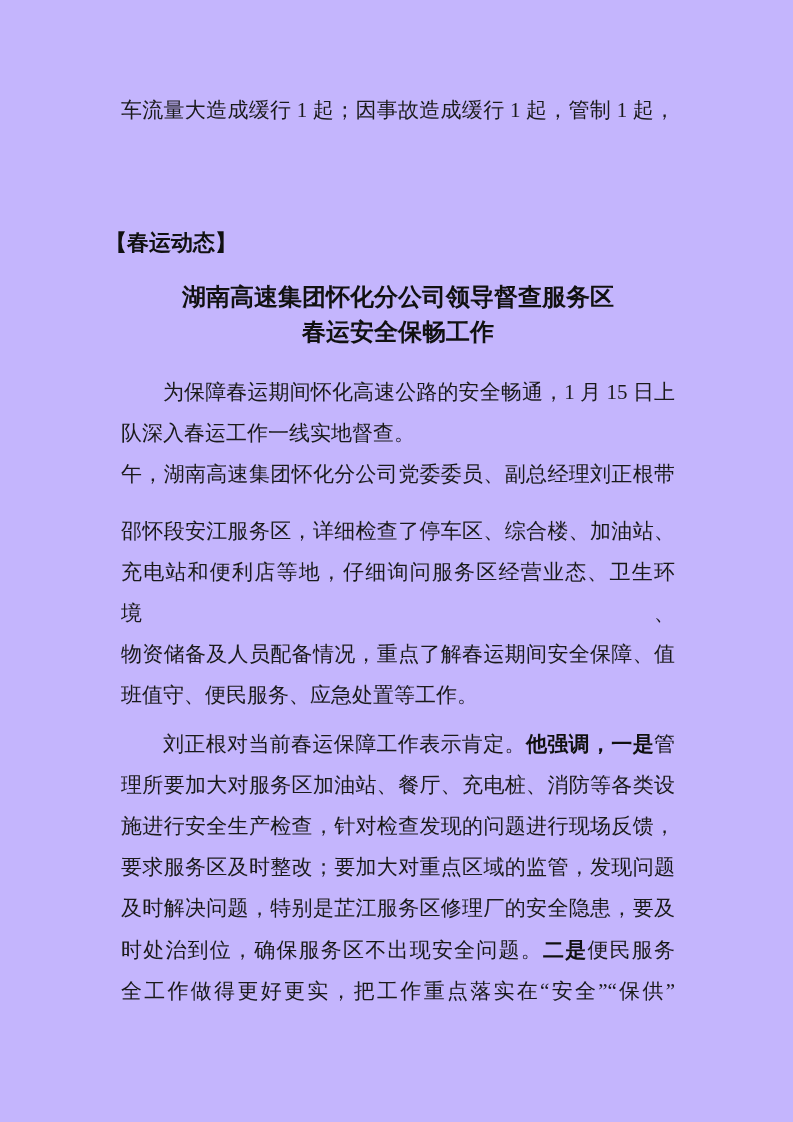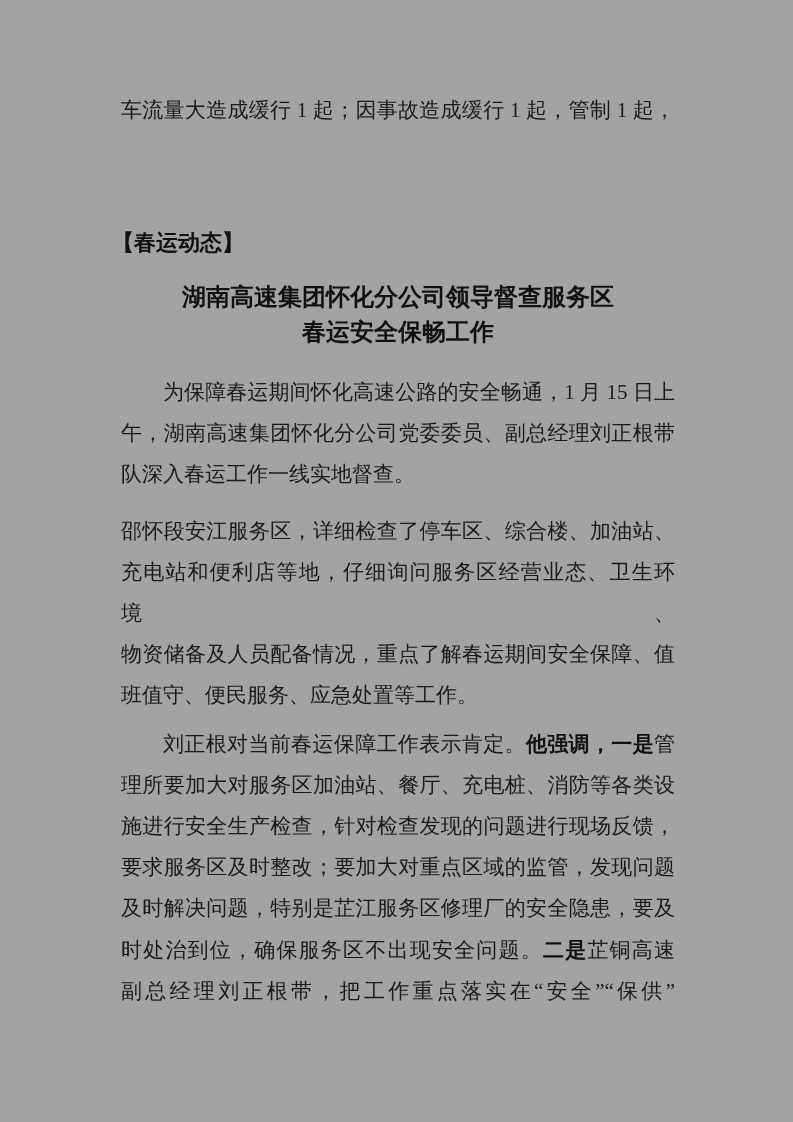--- a/index.html
+++ b/index.html
@@ -4,21 +4,21 @@
 <style>
   html, body {
     margin: 0;
     padding: 0;
     background: #ffffff;
   }
   .page {
     position: relative;
     width: 793px;
     height: 1122px;
-    background: #a3a3a3;
+    background: #c4b5fd;
     color: #1a1a1a;
     font-family: "Liberation Serif", "DejaVu Serif", serif;
     overflow: hidden;
   }
   .textblock {
     position: absolute;
     left: 121px;
     width: 554px;
   }
   .bodytext {
@@ -36,21 +36,21 @@
   }
   .line.jl {
     white-space: normal;
     text-align-last: justify;
   }
   .line.ind {
     text-indent: 42px;
   }
   #section-header {
     position: absolute;
-    left: 112px;
+    left: 105px;
     top: 228px;
     font-family: "Liberation Sans", "DejaVu Sans", sans-serif;
     font-weight: 700;
     font-size: 22px;
     line-height: 30px;
     color: #111111;
   }
   #article-title {
     top: 279px;
     text-align: center;
@@ -80,34 +80,34 @@
 
   <div id="section-header">【春运动态】</div>
 
   <div id="article-title" class="textblock">
     <div class="title-line">湖南高速集团怀化分公司领导督查服务区</div>
     <div class="title-line">春运安全保畅工作</div>
   </div>
 
   <div id="paragraph-1" class="textblock bodytext">
       <div class="line jl ind"><span>为保障春运期间怀化高速公路的安全畅通，1 月 15 日上</span></div>
+      <div class="line"><span>队深入春运工作一线实地督查。</span></div>
       <div class="line jl"><span>午，湖南高速集团怀化分公司党委委员、副总经理刘正根带</span></div>
-      <div class="line"><span>队深入春运工作一线实地督查。</span></div>
     </div>
 
   <div id="paragraph-2" class="textblock bodytext">
       <div class="line jl"><span>邵怀段安江服务区，详细检查了停车区、综合楼、加油站、</span></div>
       <div class="line jl"><span>充电站和便利店等地，仔细询问服务区经营业态、卫生环境、</span></div>
       <div class="line jl"><span>物资储备及人员配备情况，重点了解春运期间安全保障、值</span></div>
       <div class="line"><span>班值守、便民服务、应急处置等工作。</span></div>
     </div>
 
   <div id="paragraph-3" class="textblock bodytext">
       <div class="line jl ind"><span>刘正根对当前春运保障工作表示肯定。</span><span class="bold-seg">他强调，一是</span><span>管</span></div>
       <div class="line jl"><span>理所要加大对服务区加油站、餐厅、充电桩、消防等各类设</span></div>
       <div class="line jl"><span>施进行安全生产检查，针对检查发现的问题进行现场反馈，</span></div>
       <div class="line jl"><span>要求服务区及时整改；要加大对重点区域的监管，发现问题</span></div>
       <div class="line jl"><span>及时解决问题，特别是芷江服务区修理厂的安全隐患，要及</span></div>
-      <div class="line jl"><span>时处治到位，确保服务区不出现安全问题。</span><span class="bold-seg">二是</span><span>芷铜高速</span></div>
-      <div class="line jl"><span>副总经理刘正根带，把工作重点落实在“安全”“保供”</span></div>
+      <div class="line jl"><span>时处治到位，确保服务区不出现安全问题。</span><span class="bold-seg">二是</span><span>便民服务</span></div>
+      <div class="line jl"><span>全工作做得更好更实，把工作重点落实在“安全”“保供”</span></div>
     </div>
 
 </div>
 
 </body></html>

